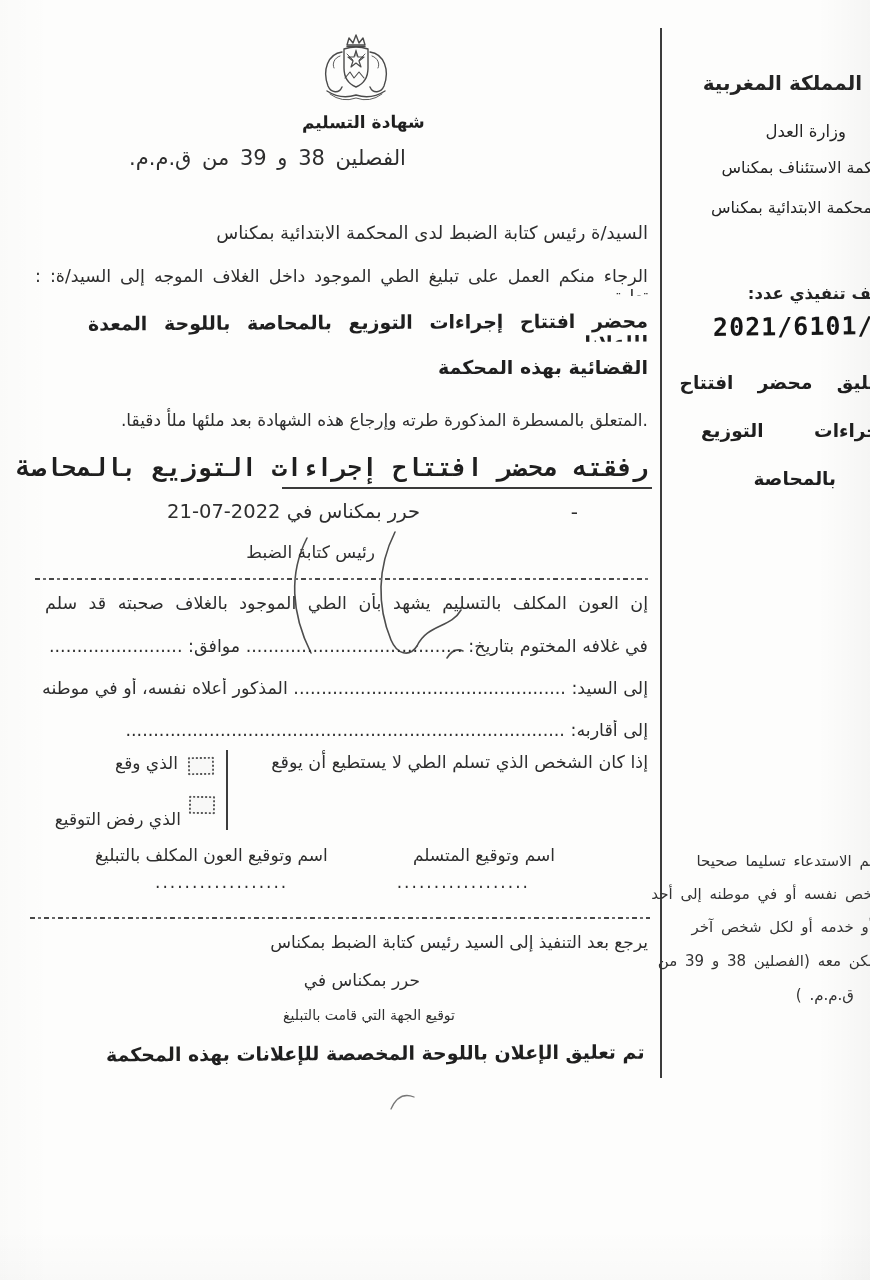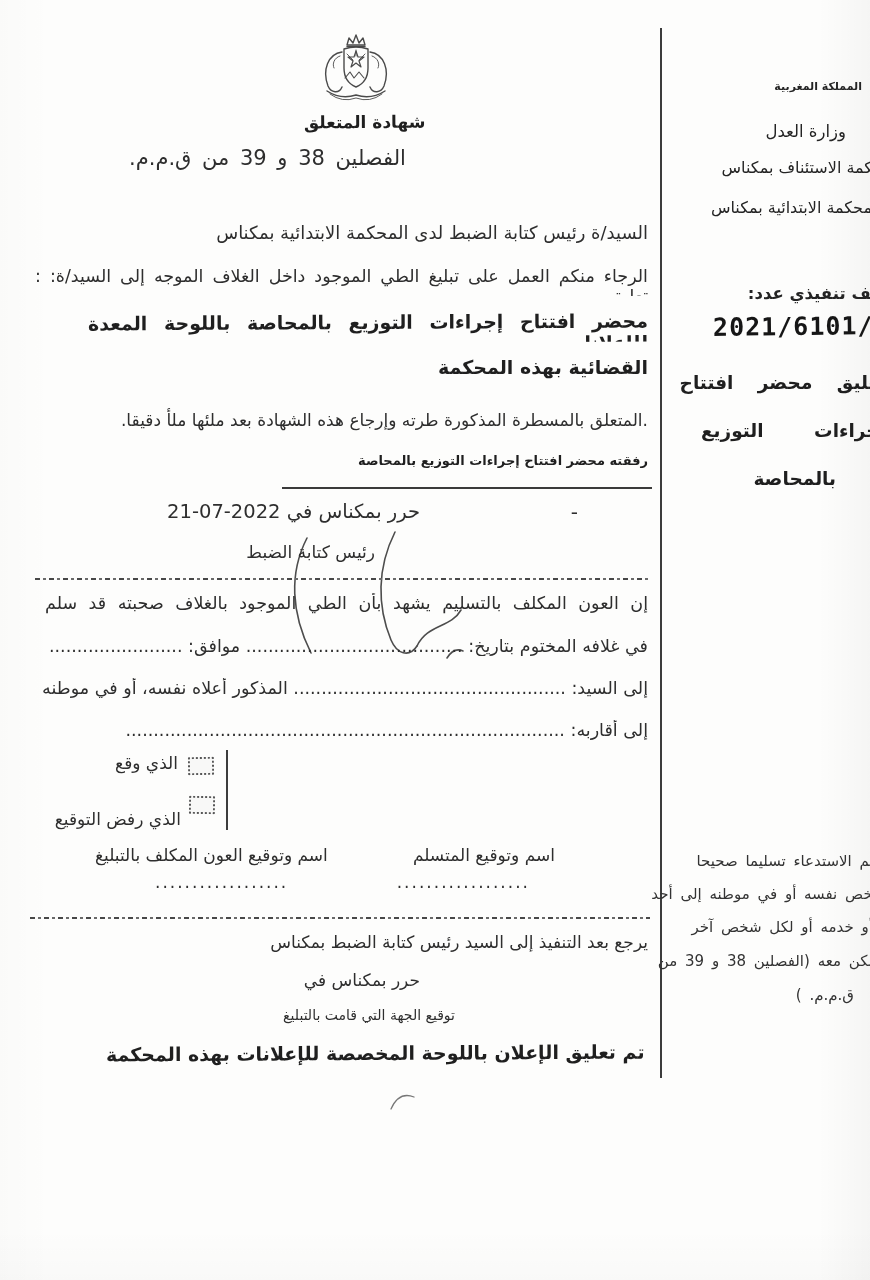--- a/index.html
+++ b/index.html
@@ -58,33 +58,33 @@
       <path d="M31 44 L36 38 L40 44 L45 38 L50 44" stroke-width="1.1"></path>
       <path d="M28 18 C14 20 8 36 14 52 C17 59 25 60 28 53"></path>
       <path d="M26 22 C20 24 18 30 20 34" stroke-width="0.9"></path>
       <path d="M56 18 C70 20 76 36 70 52 C67 59 59 60 56 53"></path>
       <path d="M58 22 C64 24 66 30 64 34" stroke-width="0.9"></path>
       <path d="M13 57 Q27 66 42 61 Q57 66 71 57"></path>
       <path d="M16 60 Q28 69 42 64 Q56 69 68 60" stroke-width="0.9"></path>
     </svg>
   </div>
 
-  <div class="l bold" style="right:445px; top:112px; font-size:17px; transform:rotate(-0.4deg);">شهادة المتعلق</div>
+  <div class="l bold" style="right:445px; top:112px; font-size:17px; transform:rotate(-0.4deg);">شهادة التسليم</div>
   <div class="l" style="left:95px; top:146px; width:345px; text-align:center; font-size:21px; word-spacing:4px;">الفصلين 38 و 39 من ق.م.م.</div>
 
   <div class="l" style="right:222px; top:222px; font-size:18px;">السيد/ة    رئيس كتابة الضبط لدى المحكمة الابتدائية بمكناس</div>
 
   <div class="l just" style="right:222px; top:266px; width:613px; font-size:17.5px;">الرجاء منكم العمل على تبليغ الطي الموجود داخل الغلاف الموجه إلى السيد/ة: : تعليق</div>
 
   <div class="l bold just" style="right:222px; top:311px; width:560px; font-size:19px; height:32px; transform:rotate(-0.3deg);">محضر افتتاح إجراءات التوزيع بالمحاصة  باللوحة المعدة للإعلانات</div>
   <div class="l bold" style="right:222px; top:356px; font-size:19px;">القضائية بهذه المحكمة</div>
 
   <div class="l" style="right:222px; top:410px; font-size:17px;">.المتعلق بالمسطرة المذكورة طرته وإرجاع هذه الشهادة بعد ملئها ملأ دقيقا.</div>
 
-  <div class="l bold" style="right:222px; top:453px; font-size:13px;">رفقته محضر افتتاح إجراءات التوزيع بالمحاصة</div>
+  <div class="l bold" style="right:222px; top:453px; font-size:25px;font-family:Liberation Mono, monospace;">رفقته محضر افتتاح إجراءات التوزيع بالمحاصة</div>
   <div class="underline-bar" style="right:218px; top:487px; width:370px;"></div>
 
   <div class="l" style="right:292px; top:500px; font-size:20px;">-</div>
   <div class="l" style="right:450px; top:500px; font-size:19.5px;">حرر بمكناس في 2022-07-21</div>
 
   <div class="l" style="right:495px; top:542px; font-size:17px;">رئيس كتابة الضبط</div>
 
   <div class="abs" style="left:265px; top:528px; width:230px; height:150px;">
     <svg width="230" height="150" viewBox="0 0 230 150" fill="none" stroke="#2f2f2f" stroke-width="1.6" stroke-linecap="round" opacity="0.85">
       <path d="M42 10 C24 45 26 85 46 125"></path>
@@ -97,20 +97,21 @@
   <div class="rule" style="left:35px; top:577px; width:613px;"></div>
 
   <div class="l just" style="right:222px; top:593px; width:603px; font-size:17.5px;">إن العون المكلف بالتسليم يشهد بأن الطي الموجود بالغلاف صحبته قد سلم</div>
 
   <div class="l clip" style="right:222px; top:636px; width:613px;">في غلافه المختوم بتاريخ: ....................................... موافق: ........................</div>
 
   <div class="l clip" style="right:222px; top:678px; width:613px;">إلى السيد: ................................................. المذكور أعلاه نفسه، أو في موطنه</div>
 
   <div class="l clip" style="right:222px; top:720px; width:613px;">إلى أقاربه: ...............................................................................</div>
 
+  <div class="l" style="right:222px; top:752px; font-size:17.5px;">إذا كان الشخص الذي تسلم الطي لا يستطيع أن يوقع</div>
 
   <div class="vline" style="left:226px; top:750px; height:80px;"></div>
 
   <div class="chkbox" style="left:188px; top:757px; transform:rotate(-1deg);"></div>
   <div class="l" style="right:692px; top:753px; font-size:17px;">الذي وقع</div>
 
   <div class="chkbox" style="left:189px; top:796px; transform:rotate(1deg);"></div>
   <div class="l" style="right:689px; top:793px; font-size:17px;margin-top:16px;">الذي رفض التوقيع</div>
 
   <div class="l" style="right:315px; top:845px; font-size:17px;">اسم وتوقيع المتسلم</div>
@@ -127,21 +128,21 @@
   <div class="l bold" style="right:225px; top:1042px; font-size:19px; transform:rotate(-0.3deg);">تم تعليق الإعلان باللوحة المخصصة للإعلانات بهذه المحكمة</div>
 
   <div class="abs" style="left:388px; top:1088px;">
     <svg width="32" height="26" viewBox="0 0 32 26" fill="none" stroke="#777" stroke-width="1.3" stroke-linecap="round">
       <path d="M3 21 Q11 3 26 9"></path>
     </svg>
   </div>
 
   <div class="vline" style="left:660px; top:28px; height:1050px; background:#3c3c3c;"></div>
 
-  <div class="l rc bold" style="right:8px; top:80px; font-size:11px;">المملكة المغربية</div>
+  <div class="l rc bold" style="right:8px; top:71px; font-size:20px;">المملكة المغربية</div>
   <div class="l rc" style="right:24px; top:122px; font-size:16.5px;">وزارة العدل</div>
   <div class="l rc" style="right:-22px; top:158px;">محكمة الاستئناف بمكناس</div>
   <div class="l rc" style="right:-12px; top:198px;">المحكمة الابتدائية بمكناس</div>
 
   <div class="l rc bold" style="right:-18px; top:284px; font-size:16.5px;">ملف تنفيذي عدد:</div>
   <div class="l stamp" style="right:-20px; top:312px;">2021/6101/1</div>
 
   <div class="l bold" style="right:-16px; top:372px; font-size:18.5px; word-spacing:18px;">تعليق محضر افتتاح</div>
   <div class="l bold" style="right:-16px; top:420px; font-size:18.5px; word-spacing:44px;">إجراءات التوزيع</div>
   <div class="l bold" style="right:34px; top:468px; font-size:18.5px;">بالمحاصة</div>

